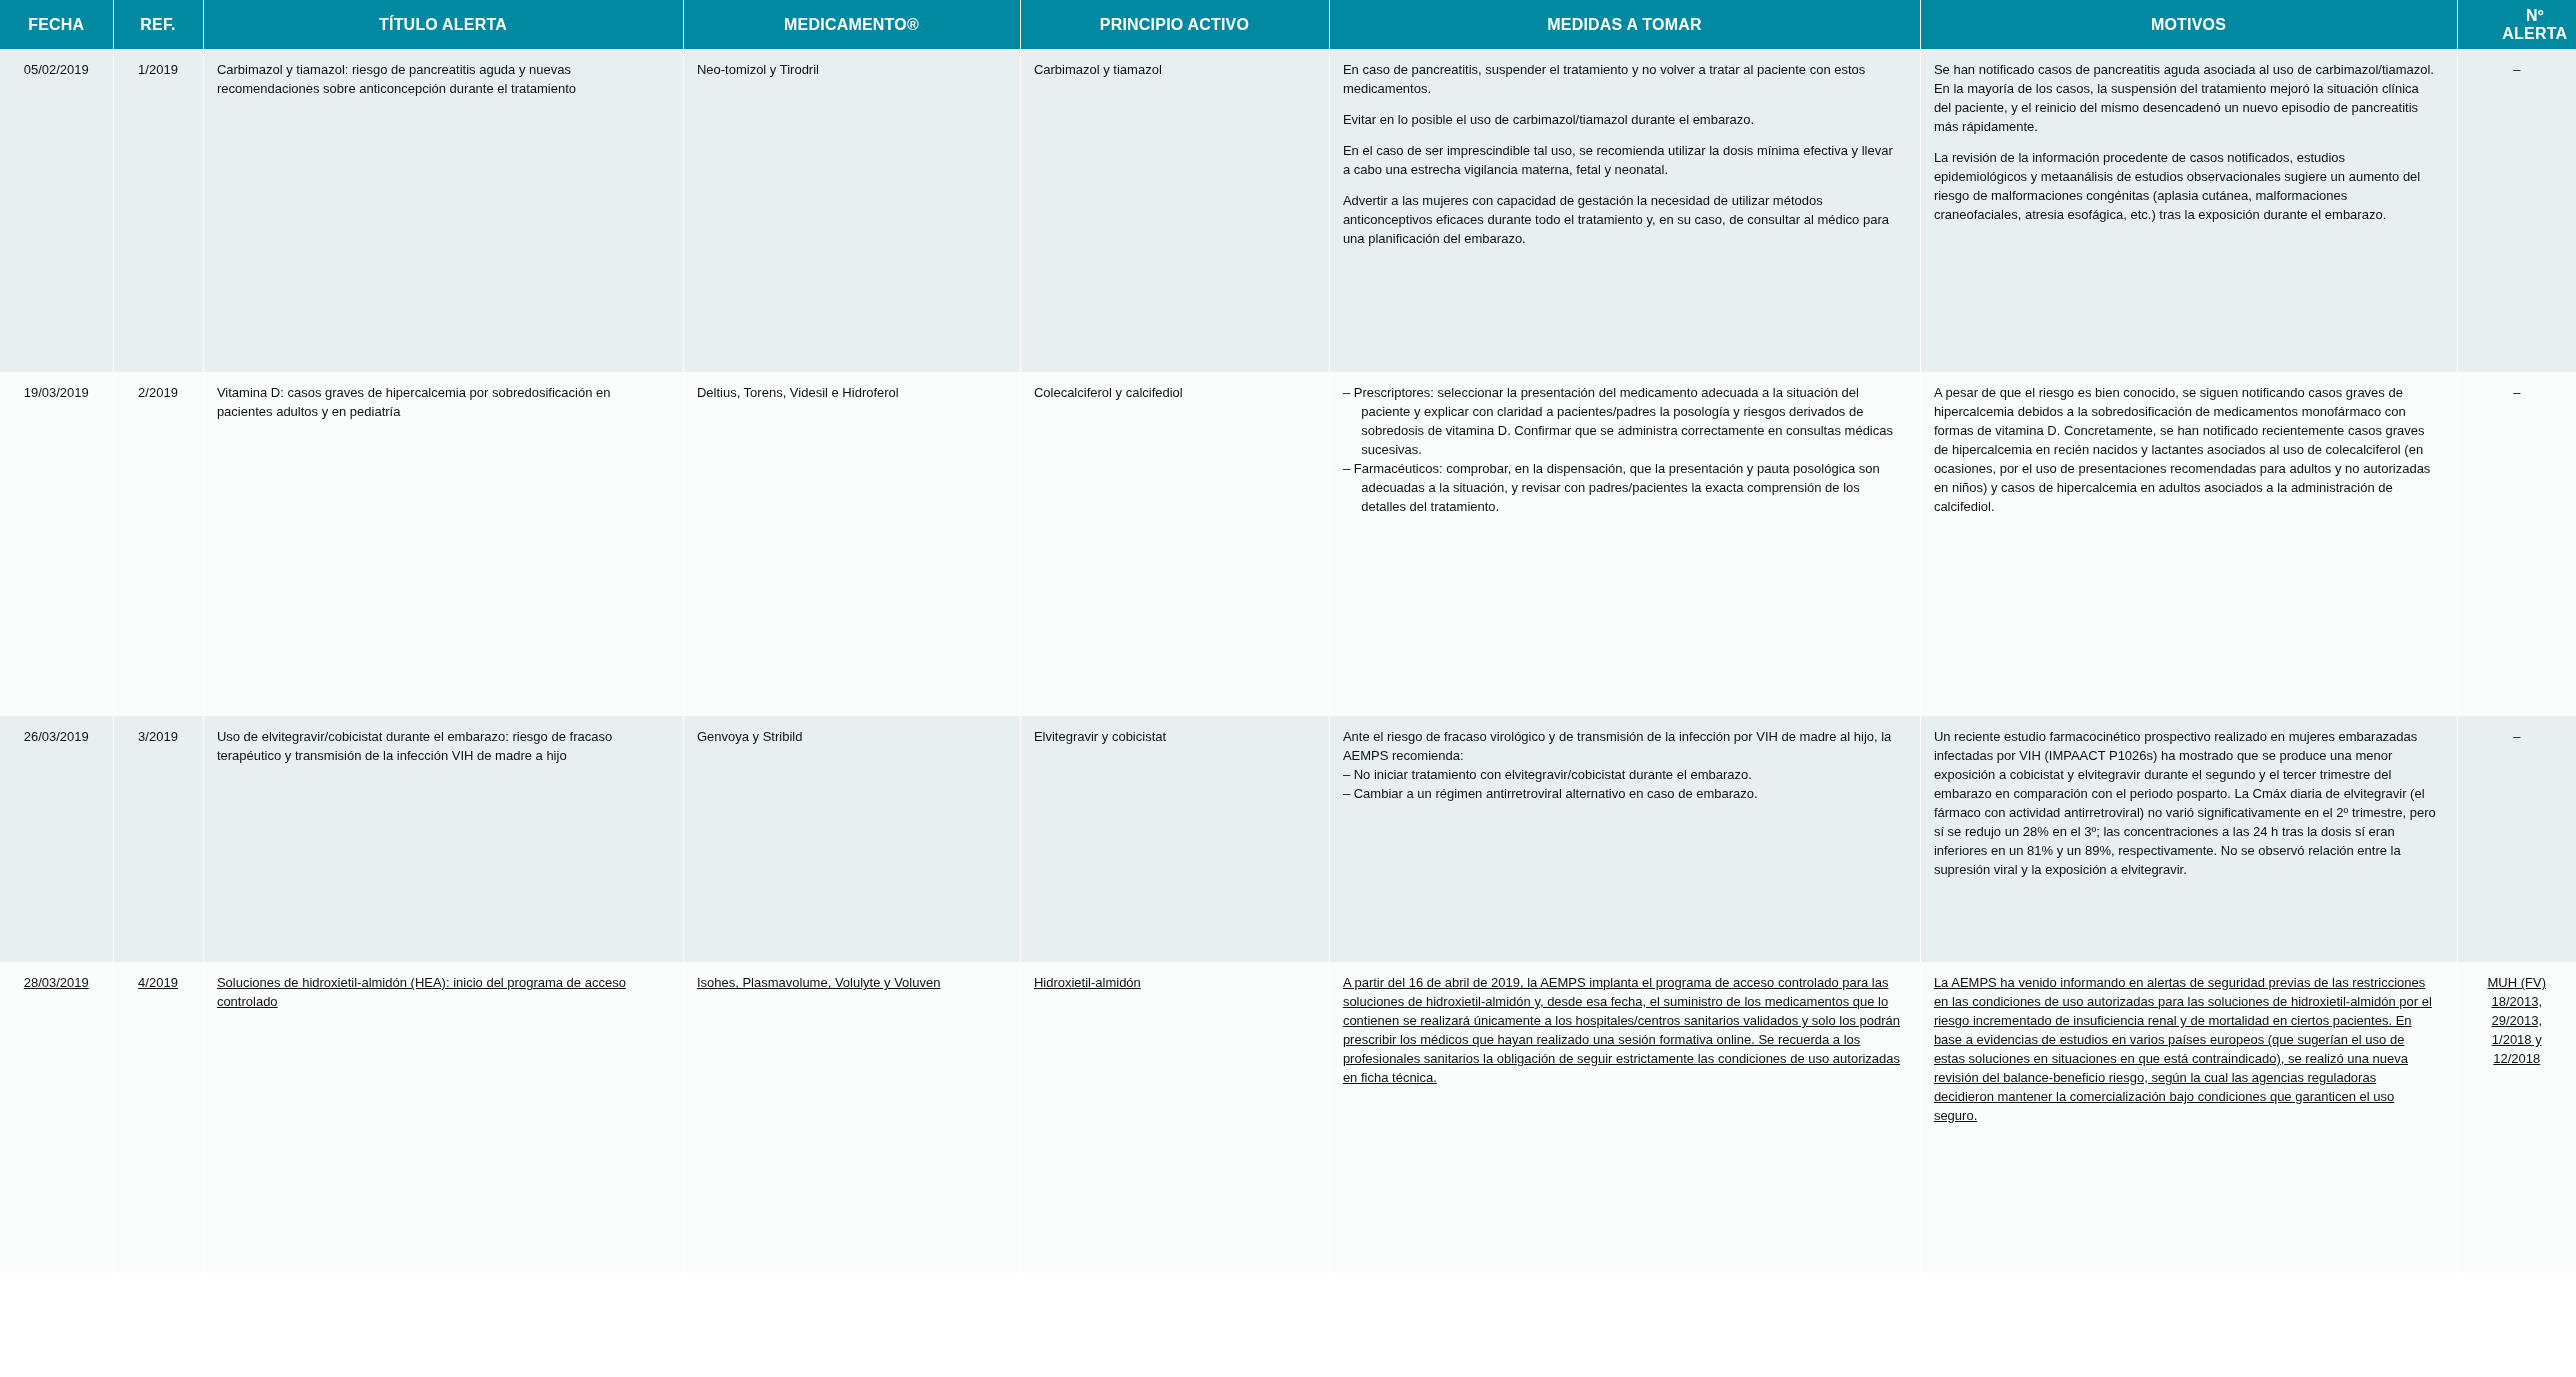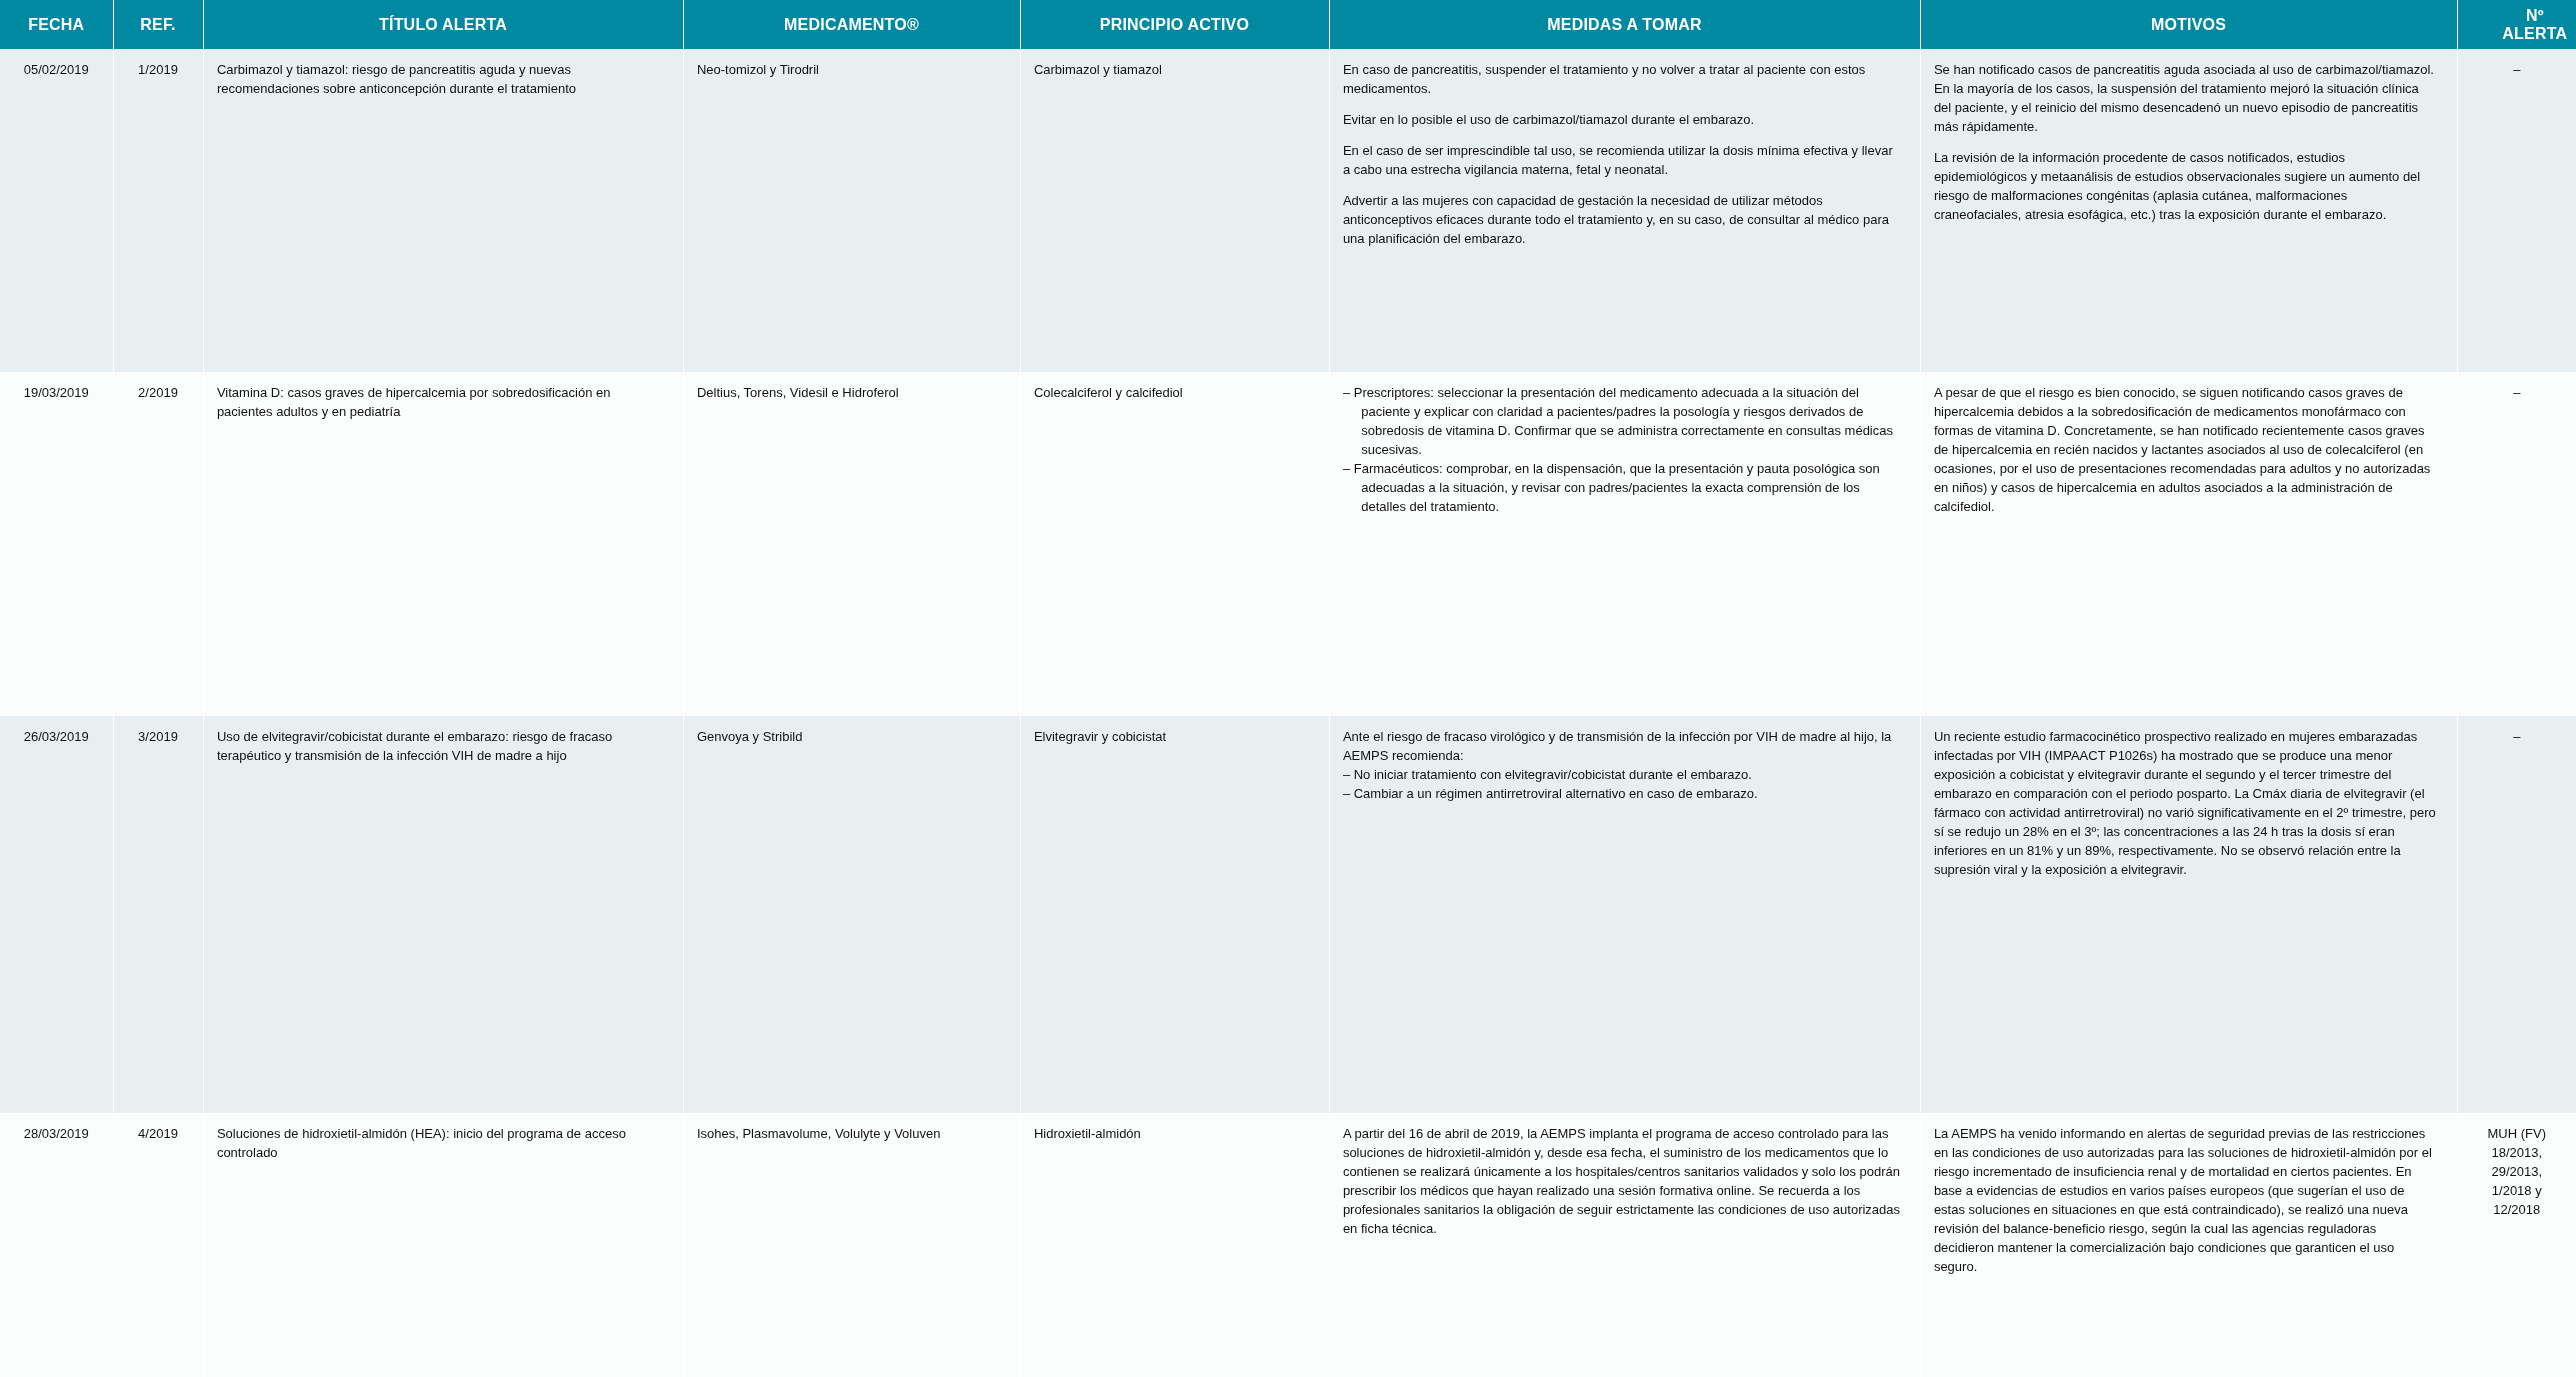--- a/index.html
+++ b/index.html
@@ -67,22 +67,22 @@
   .dash {
     margin: 0;
     padding-left: 18.3px;
     text-indent: -18.3px;
   }
   .dash + .dash { margin-top: 0; }
 
   
   tr.r1 td { height: 323px; }
   tr.r2 td { height: 344px; }
-  tr.r3 td { height: 397px; }
-  tr.r4 td { height: 311px; }
+  tr.r3 td { height: 246px; }
+  tr.r4 td { height: 311px; text-decoration: underline; }
 </style>
 </head>
 <body>
 
 <table class="alert-table">
   <colgroup>
     <col style="width:113px">
     <col style="width:90px">
     <col style="width:480px">
     <col style="width:337px">

